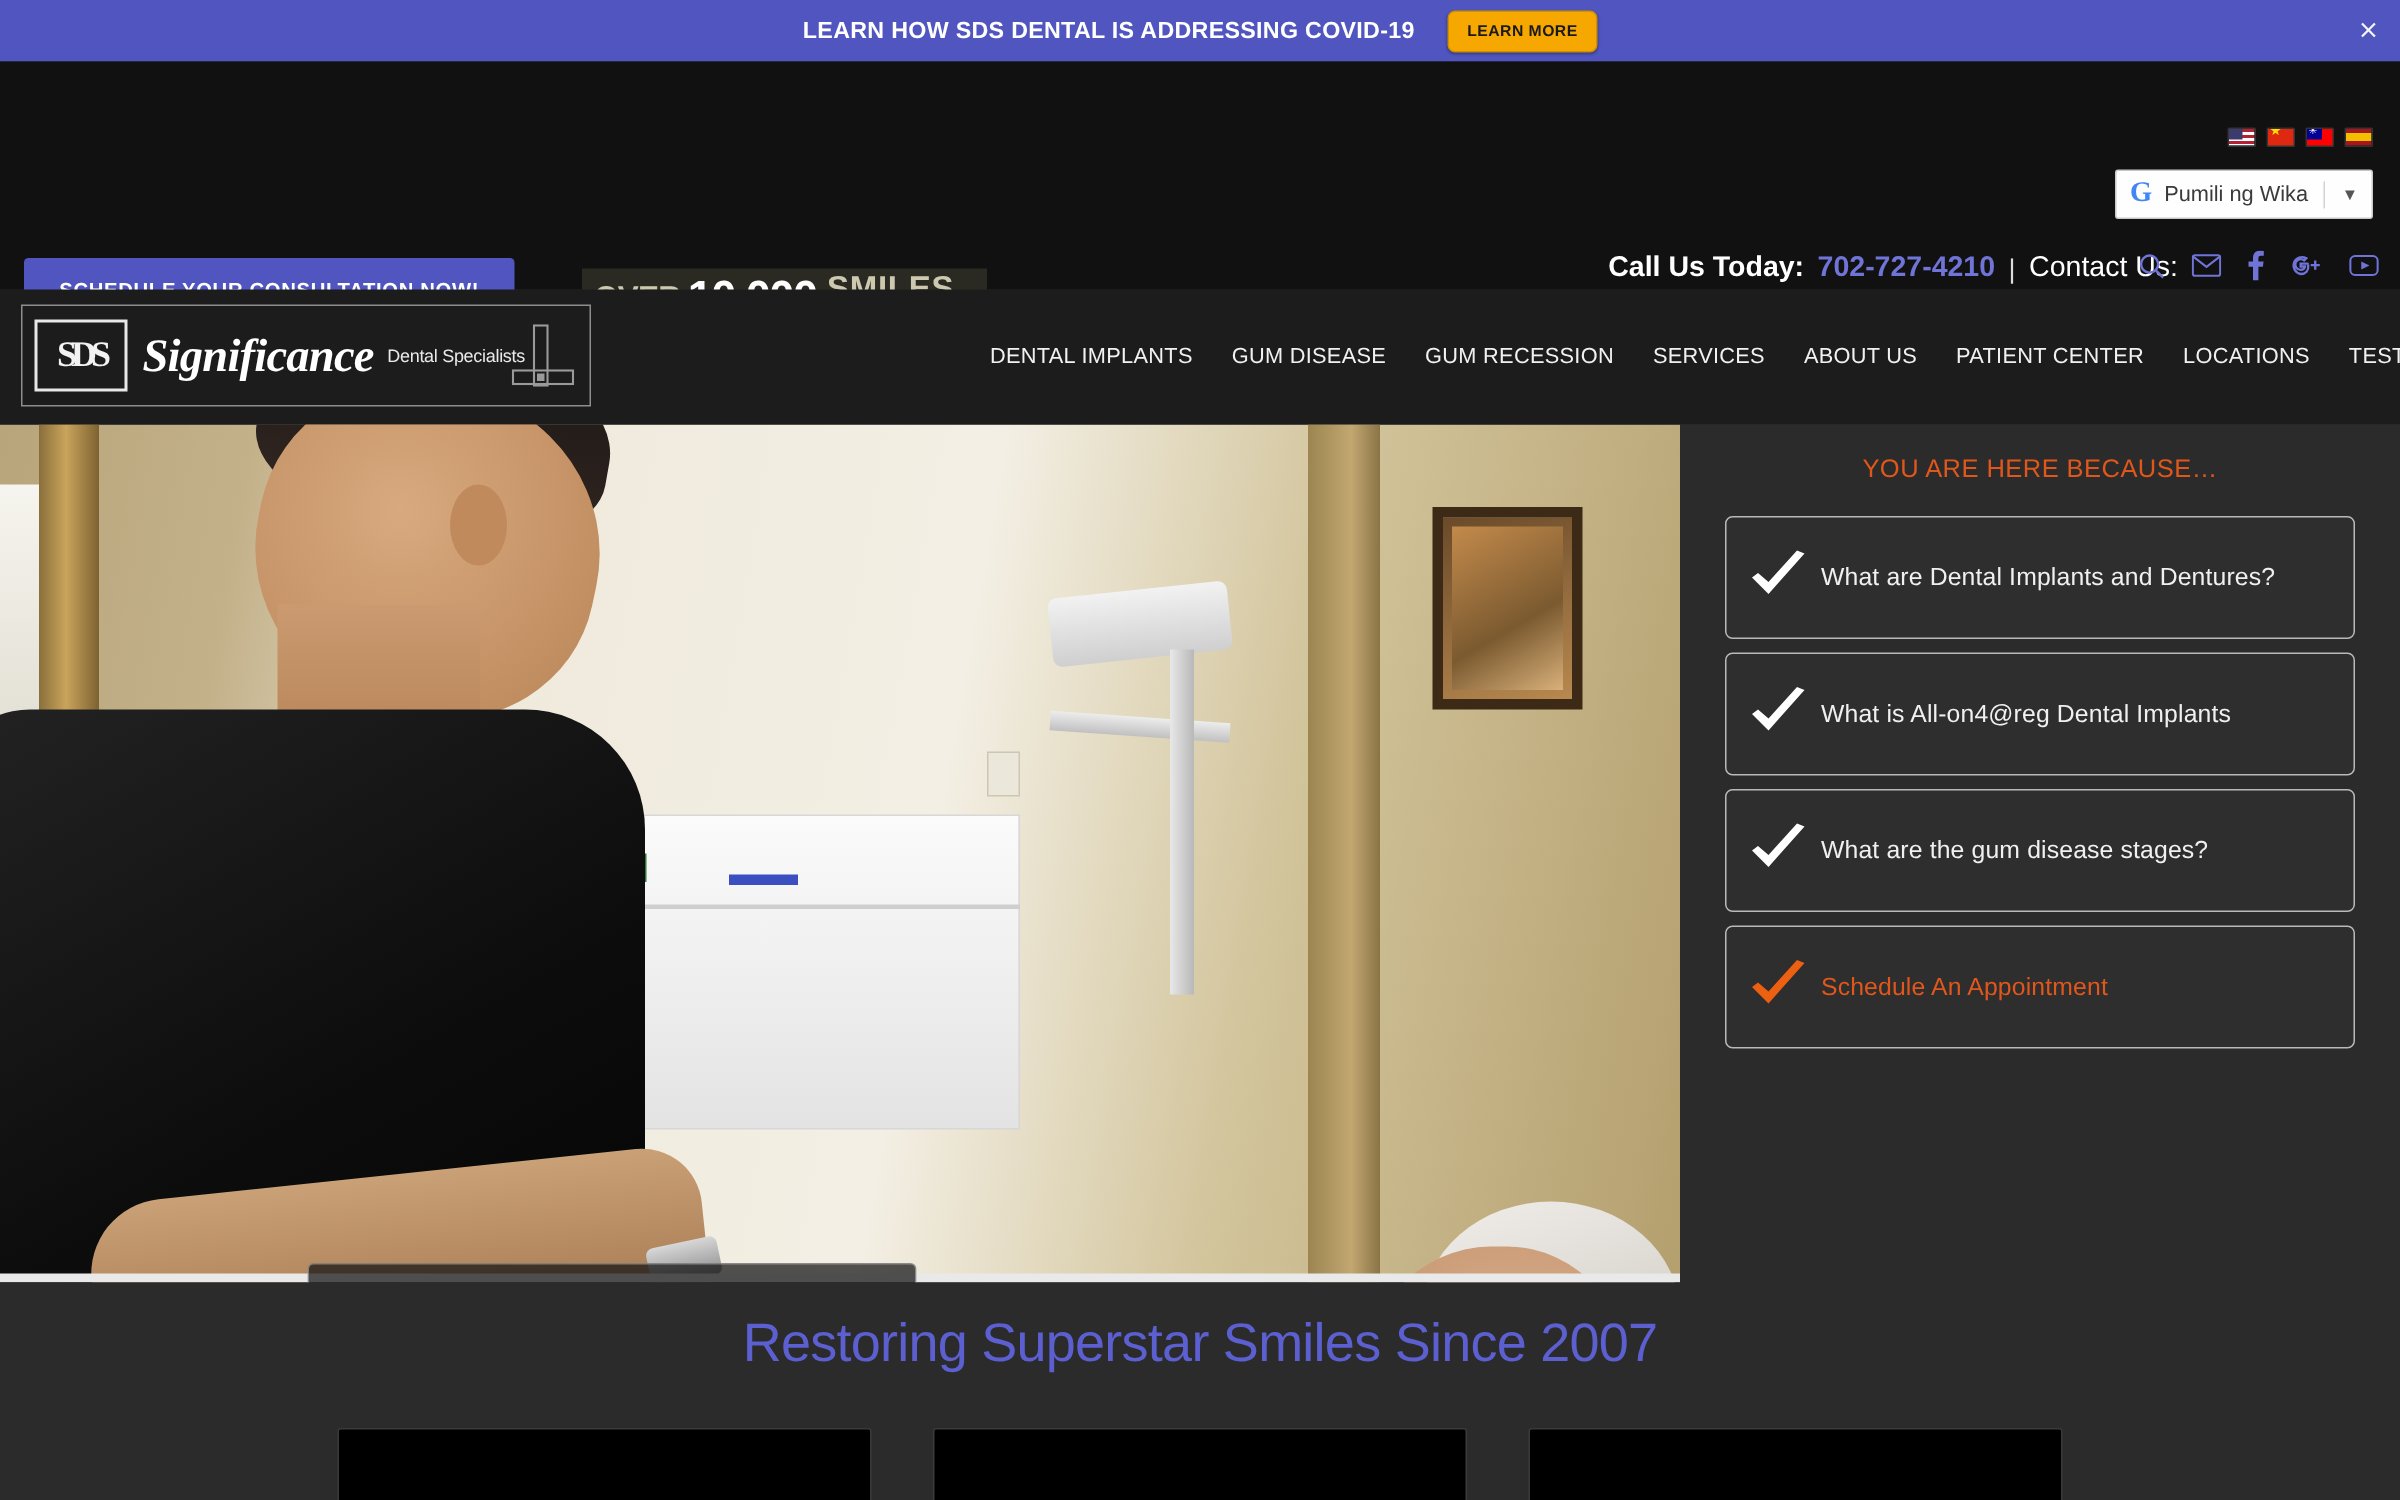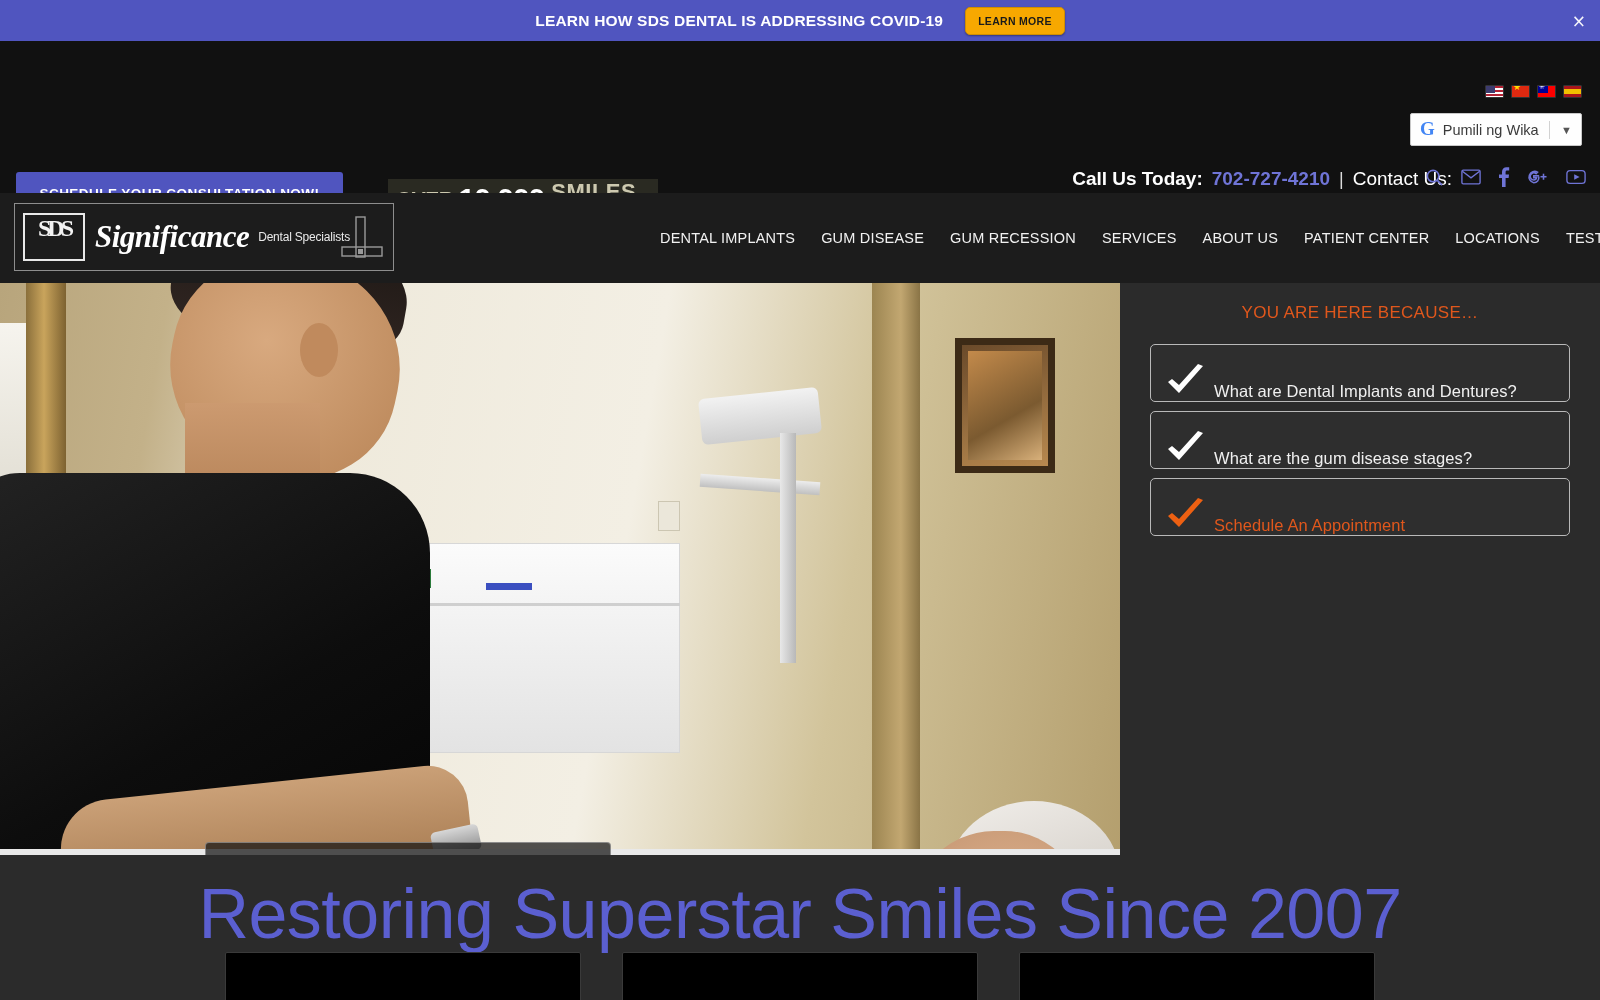--- a/index.html
+++ b/index.html
@@ -114,21 +114,21 @@
   .navbar{
     position:relative; width:1600px; height:90px; background:#1c1c1c;
     display:flex; align-items:center;
   }
   .logo{
     position:absolute; left:14px; top:10px; width:380px; height:68px;
     border:1px solid #8d8d8d; display:flex; align-items:center; padding-left:8px;
   }
   .logo-mark{
     width:62px; height:48px; border:2px solid #e8e8e8; position:relative;
-    display:flex; align-items:flex-start; justify-content:center; flex:none;
+    display:flex; align-items:center; justify-content:center; flex:none;
   }
   .logo-mark span{
     font-family:"Liberation Serif", serif; font-weight:700; font-size:24px;
     color:#f2f2f2; letter-spacing:-4px;
   }
   .logo-script{
     font-family:"Liberation Serif", serif; font-style:italic; font-weight:700;
     font-size:31px; color:#ffffff; margin-left:10px; letter-spacing:-.5px;
   }
   .logo-sub{
@@ -224,33 +224,33 @@
 
   
   .side{
     position:absolute; left:1120px; top:0; width:480px; height:572px;
     background:#2b2b2b; padding:20px 30px 0 30px;
   }
   .side-h1{ color:#e0571c; font-size:17px; text-align:center; letter-spacing:.3px; }
   .side-h2{ color:#ffffff; font-size:17.5px; text-align:center; margin-top:14px; letter-spacing:.1px; }
   .side-list{ margin-top:21px; display:flex; flex-direction:column; gap:9px; }
   .side-card{
-    position:relative; height:58px; background:#2e2e2e;
+    position:relative; height:82px; background:#2e2e2e;
     border:1px solid #b9b9b9; border-radius:5px;
-    display:flex; align-items:flex-end; padding:0 14px; cursor:pointer;
+    display:flex; align-items:center; padding:0 14px; cursor:pointer;
   }
   .chk{ flex:none; margin-right:7px; }
   .side-card-txt{ color:#f0f0f0; font-size:16.5px; letter-spacing:.1px; }
   .side-card.accent .side-card-txt{ color:#e0571c; }
 
   
   .lower{ position:relative; width:1600px; height:186px; background:#2b2b2b; }
   .lower-title{
     position:absolute; top:19px; left:0; width:1600px; text-align:center;
-    color:#5b5fd0; font-size:70px; font-weight:400; letter-spacing:-.5px;
+    color:#5b5fd0; font-size:36px; font-weight:400; letter-spacing:-.5px;
   }
   .cards{
     position:absolute; top:97px; left:0; width:1600px; height:89px;
     display:flex; justify-content:center; gap:41px;
   }
   .vcard{
     width:356px; height:89px; background:#000000;
     border:1px solid #3a3a3a; border-radius:2px; position:relative; overflow:hidden;
     cursor:pointer;
   }
@@ -401,20 +401,26 @@
 
     <div class="side-list">
 
       <div class="side-card">
         <svg class="chk" width="42" height="38" viewBox="0 0 42 38">
           <path d="M3 19 L14 30 L38 3 L33 1 L14 22 L7 16 Z" fill="#ffffff"></path>
         </svg>
         <span class="side-card-txt">What are Dental Implants and Dentures?</span>
       </div>
 
+      <div class="side-card">
+        <svg class="chk" width="42" height="38" viewBox="0 0 42 38">
+          <path d="M3 19 L14 30 L38 3 L33 1 L14 22 L7 16 Z" fill="#ffffff"></path>
+        </svg>
+        <span class="side-card-txt">What is All-on4@reg Dental Implants</span>
+      </div>
 
 
       <div class="side-card">
         <svg class="chk" width="42" height="38" viewBox="0 0 42 38">
           <path d="M3 19 L14 30 L38 3 L33 1 L14 22 L7 16 Z" fill="#ffffff"></path>
         </svg>
         <span class="side-card-txt">What are the gum disease stages?</span>
       </div>
 
       <div class="side-card accent">

